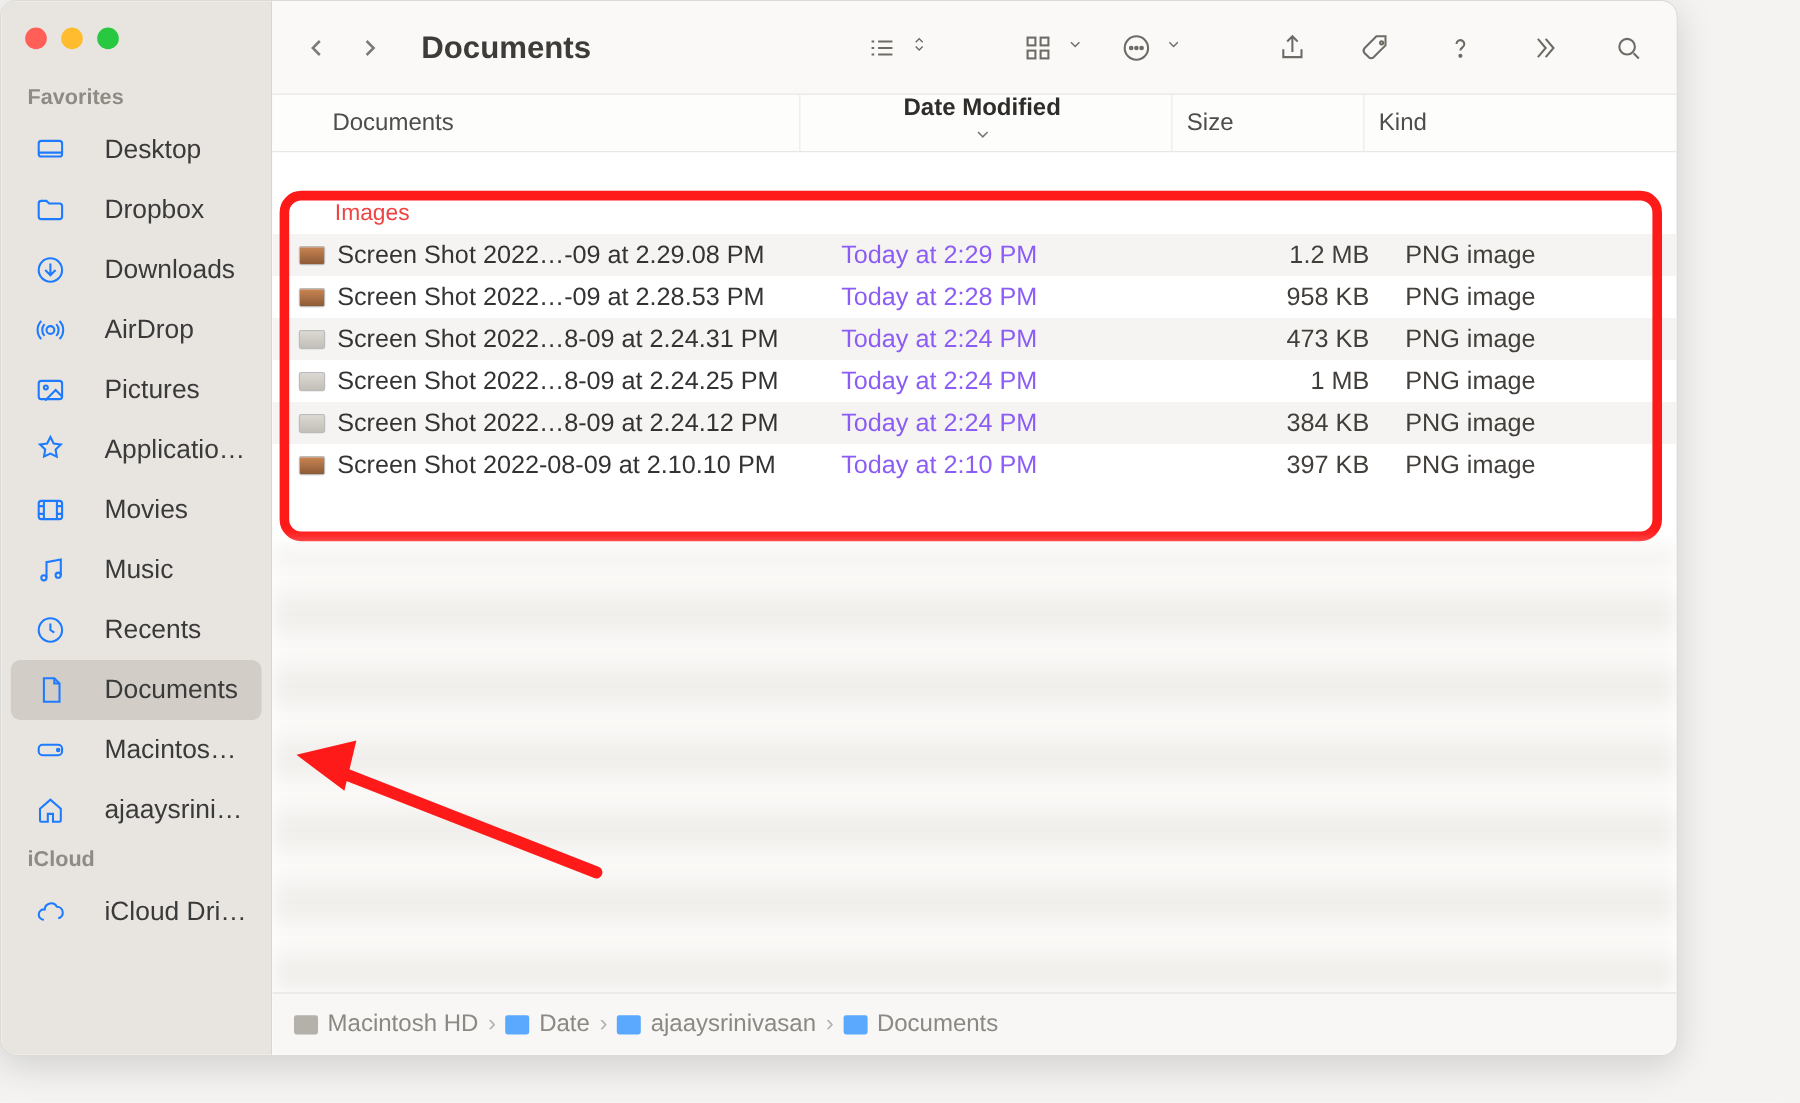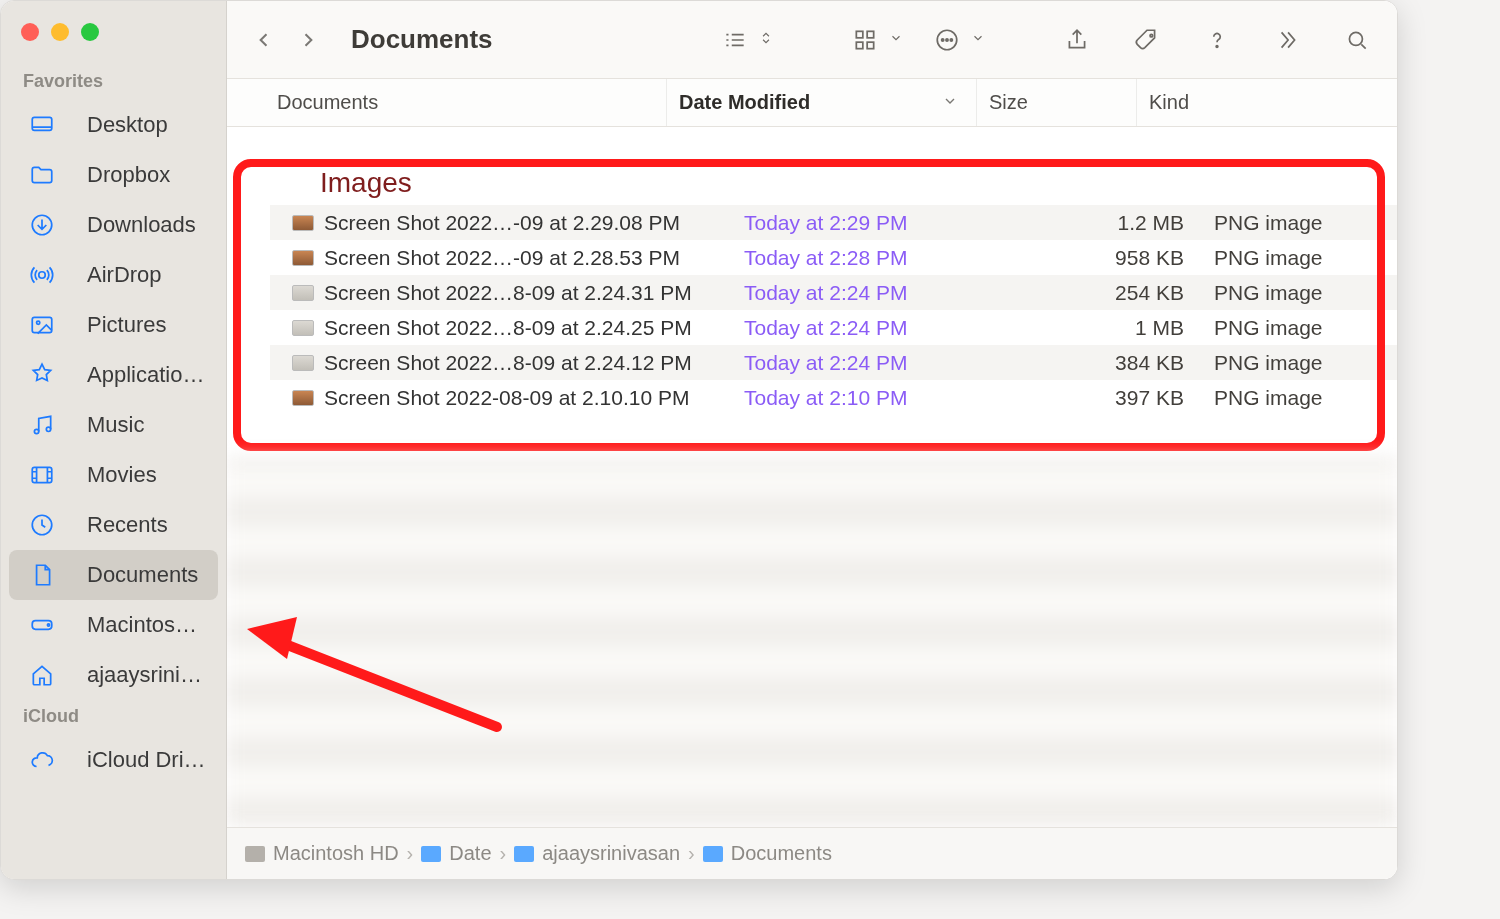--- a/index.html
+++ b/index.html
@@ -92,45 +92,44 @@
     display:flex;
     height:48px;
     background:#fdfdfc;
     border-bottom:1px solid #e5e2dd;
     font-size:20px;
     color:#4f4d4a;
   }
   .col { display:flex; align-items:center; padding:0 12px; border-right:1px solid #ececea; }
   .col:last-child{ border-right:none; }
   .col-name { width:440px; padding-left:50px; }
-  .col-date { width:310px; font-weight:700; color:#2f2d2a; justify-content:space-between; padding-right:18px;}
+  .col-date { width:310px; font-weight:700; color:#2f2d2a; justify-content:space-between; padding-right:18px;flex-direction:column;}
   .col-size { width:160px; }
   .col-kind { flex:1; }
   .col-chevron svg { width:16px; height:16px; stroke:#7a7874; stroke-width:2; fill:none;}
 
   .content { flex:1; position:relative; background:#fff; overflow:hidden;}
   .highlight-box {
     position:absolute;
     left:6px; top:32px;
     right:12px;
     height:292px;
     border:8px solid #ff1a1a;
     border-radius:18px;
     pointer-events:none;
   }
   .group-label {
     padding: 40px 0 6px 52px;
-    color:#7f1d1d; font-size:28px; font-weight:500;margin-left:41px;
+    color:#ef4444; font-size:19px; font-weight:500;
   }
   .file-row {
     display:flex; align-items:center;
     height:35px;
     font-size:21px;
     padding-left:22px;
-    margin-left:43px;
   }
   .file-row:nth-child(odd){ background:#f5f4f2; }
   .file-row:nth-child(even){ background:#ffffff; }
   .cell-name { width:440px; display:flex; align-items:center; gap:10px; padding-left:0;}
   .cell-date { width:310px; color:#8b5cf6; padding-left:12px;}
   .cell-size { width:160px; color:#423f3b; text-align:right; padding-right:18px;}
   .cell-kind { flex:1; color:#423f3b; padding-left:12px;}
   .thumb { width:22px; height:16px; border:1px solid #bbb; border-radius:2px; background:linear-gradient(#c98552,#8e5a36);}
   .thumb.light { background:linear-gradient(#dcd9d3,#c2bfb8);}
 
@@ -231,35 +230,35 @@
       <span class="side-ico">
           <svg viewBox="0 0 24 24">
             <path d="M12 2l2.5 5 5.5.8-4 3.9.9 5.4L12 14.8 7.1 17l.9-5.4-4-3.9L9.5 7z"></path>
           </svg>
         </span>
       <span>Applicatio…</span>
     </div>
     <div class="side-item">
       <span class="side-ico">
           <svg viewBox="0 0 24 24">
+            <rect x="3" y="5" width="18" height="14" rx="2"></rect>
+            <path d="M7 5v14M17 5v14M3 9h4M3 15h4M17 9h4M17 15h4"></path>
+          </svg>
+        </span>
+      <span>Movies</span>
+    </div>
+    <div class="side-item">
+      <span class="side-ico">
+          <svg viewBox="0 0 24 24">
             <path d="M9 18V6l11-2v12"></path>
             <circle cx="7" cy="18" r="2"></circle>
             <circle cx="18" cy="16" r="2"></circle>
           </svg>
         </span>
       <span>Music</span>
-    </div>
-    <div class="side-item">
-      <span class="side-ico">
-          <svg viewBox="0 0 24 24">
-            <rect x="3" y="5" width="18" height="14" rx="2"></rect>
-            <path d="M7 5v14M17 5v14M3 9h4M3 15h4M17 9h4M17 15h4"></path>
-          </svg>
-        </span>
-      <span>Movies</span>
     </div>
     <div class="side-item">
       <span class="side-ico">
           <svg viewBox="0 0 24 24">
             <circle cx="12" cy="12" r="9"></circle>
             <path d="M12 7v5l3 2"></path>
           </svg>
         </span>
       <span>Recents</span>
     </div>
@@ -421,21 +420,21 @@
     <div class="cell-date">Today at 2:28 PM</div>
     <div class="cell-size">958 KB</div>
     <div class="cell-kind">PNG image</div>
           </div>
           <div class="file-row">
     <div class="cell-name">
       <span class="thumb light"></span>
       <span>Screen Shot 2022…8-09 at 2.24.31 PM</span>
     </div>
     <div class="cell-date">Today at 2:24 PM</div>
-    <div class="cell-size">254 KB</div>
+    <div class="cell-size">473 KB</div>
     <div class="cell-kind">PNG image</div>
           </div>
           <div class="file-row">
     <div class="cell-name">
       <span class="thumb light"></span>
       <span>Screen Shot 2022…8-09 at 2.24.25 PM</span>
     </div>
     <div class="cell-date">Today at 2:24 PM</div>
     <div class="cell-size">1 MB</div>
     <div class="cell-kind">PNG image</div>

